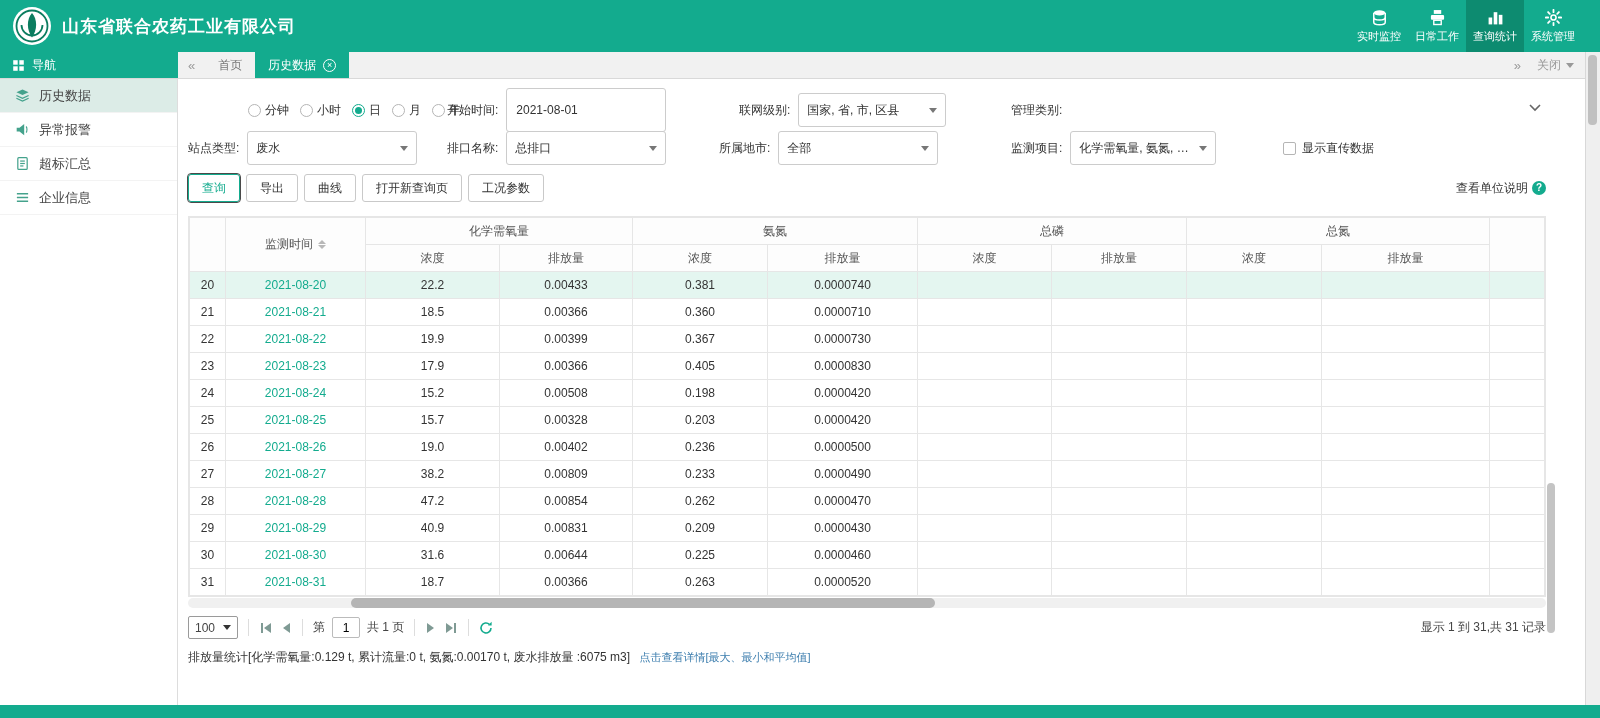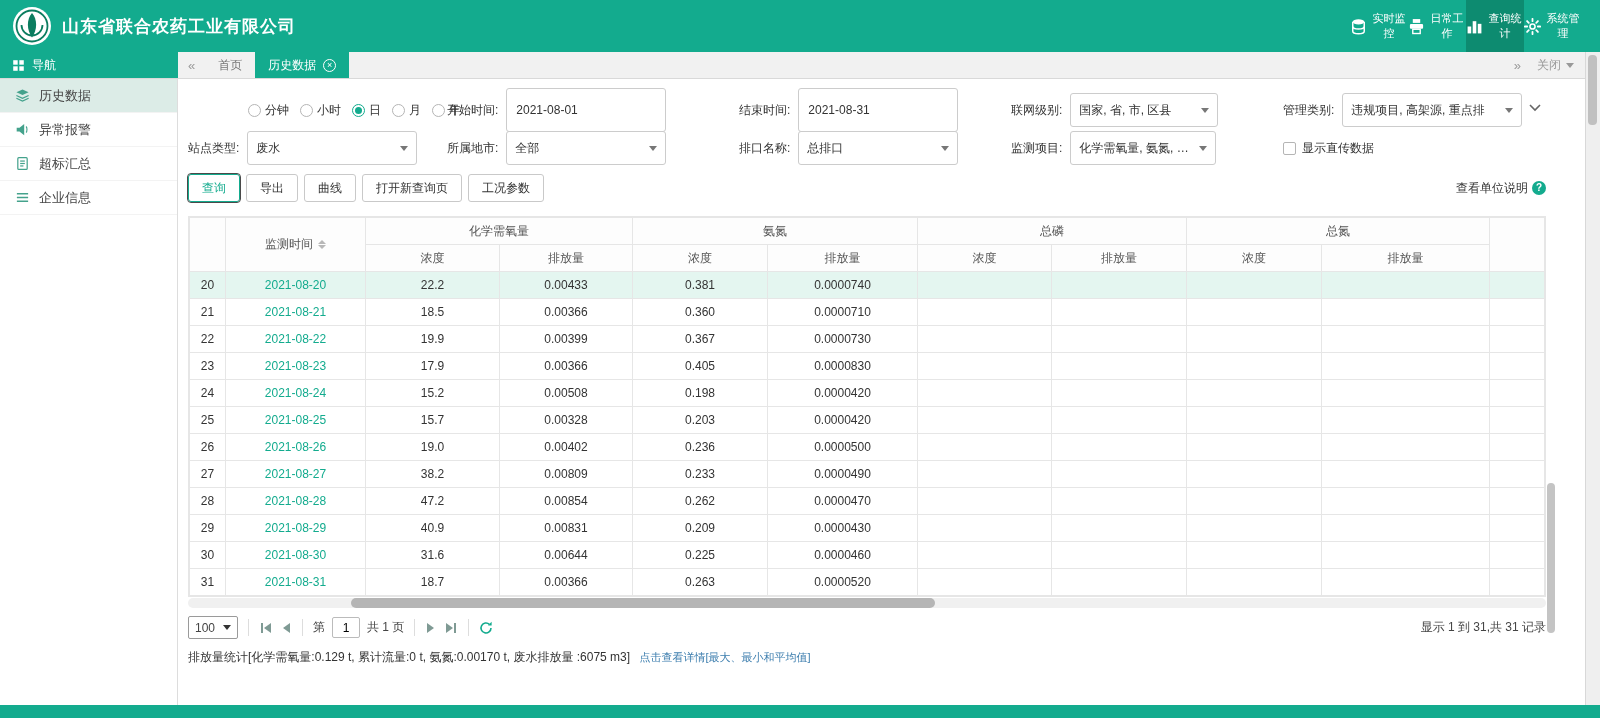--- a/index.html
+++ b/index.html
@@ -12,21 +12,21 @@
   html,body{width:1600px;height:718px;overflow:hidden;background:#e8e8e8;
     font-family:"Liberation Sans","DejaVu Sans",sans-serif;font-size:12px;color:#333;}
   body{display:flex;flex-direction:column;position:relative;}
 
   
   .topbar{height:52px;background:var(--teal);display:flex;justify-content:space-between;align-items:center;padding-left:12px;flex:none;}
   .brand{display:flex;align-items:center;gap:10px;}
   .logo{width:40px;height:40px;flex:none;}
   .company{color:#fff;font-size:17px;font-weight:bold;letter-spacing:1px;}
   .topnav{display:flex;height:100%;margin-right:18px;}
-  .topnav-item{width:58px;height:100%;display:flex;flex-direction:row;align-items:center;justify-content:center;gap:3px;color:#fff;font-size:11px;cursor:pointer;text-align:center;}
+  .topnav-item{width:58px;height:100%;display:flex;flex-direction:column;align-items:center;justify-content:center;gap:3px;color:#fff;font-size:11px;cursor:pointer;text-align:center;}
   .topnav-item.active{background:var(--teal-dark);}
   .tn-icon{width:17px;height:17px;display:block;color:#fff;}
 
   
   .tabbar{height:27px;background:#f1f1f1;border-bottom:1px solid #d9d9d9;display:flex;align-items:stretch;flex:none;padding-right:20px;}
   .nav-title{width:178px;background:var(--teal);color:#fff;display:flex;align-items:center;gap:7px;padding-left:12px;flex:none;}
   .nt-icon{width:13px;height:13px;color:#fff;}
   .tab-scroll{display:flex;align-items:center;padding:0 10px;color:#9a9a9a;cursor:pointer;font-size:13px;}
   .tab{display:flex;align-items:center;gap:7px;padding:0 13px;color:#777;cursor:pointer;}
   .tab.active{background:var(--teal);color:#fff;}
@@ -256,58 +256,50 @@
             </span>
             <span class="radio">
               <span class="rdot"></span>
               <span>年</span>
             </span>
           </div>
         <div class="fcol fcol-2">
           <span class="flabel">开始时间:</span>
           <input class="finput w160" value="2021-08-01" style="">
         </div>
-        <div class="fcol fcol-3">
-          <span class="flabel">结束时间:</span>
-          <input class="finput w160" value="2021-08-31" style="">
-        </div>
         <div class="fcol fcol-4">
           <span class="flabel">联网级别:</span>
           <div class="fselect w148">
             <span>国家, 省, 市, 区县</span>
             <span class="caret"></span>
           </div>
         </div>
         <div class="fcol fcol-5">
           <span class="flabel">管理类别:</span>
-          <div class="fselect w180">
-            <span>违规项目, 高架源, 重点排</span>
-            <span class="caret"></span>
-          </div>
         </div>
       </div>
       <div class="frow">
         <div class="fcol fcol-1">
           <span class="flabel">站点类型:</span>
           <div class="fselect w170">
             <span>废水</span>
             <span class="caret"></span>
           </div>
         </div>
+        <div class="fcol fcol-3">
+          <span class="flabel">排口名称:</span>
+          <div class="fselect w160">
+            <span>总排口</span>
+            <span class="caret"></span>
+          </div>
+        </div>
         <div class="fcol fcol-2">
           <span class="flabel">所属地市:</span>
           <div class="fselect w160">
             <span>全部</span>
-            <span class="caret"></span>
-          </div>
-        </div>
-        <div class="fcol fcol-3">
-          <span class="flabel">排口名称:</span>
-          <div class="fselect w160">
-            <span>总排口</span>
             <span class="caret"></span>
           </div>
         </div>
         <div class="fcol fcol-4">
           <span class="flabel">监测项目:</span>
           <div class="fselect w146">
             <span>化学需氧量, 氨氮, 总磷, 总</span>
             <span class="caret"></span>
           </div>
         </div>

